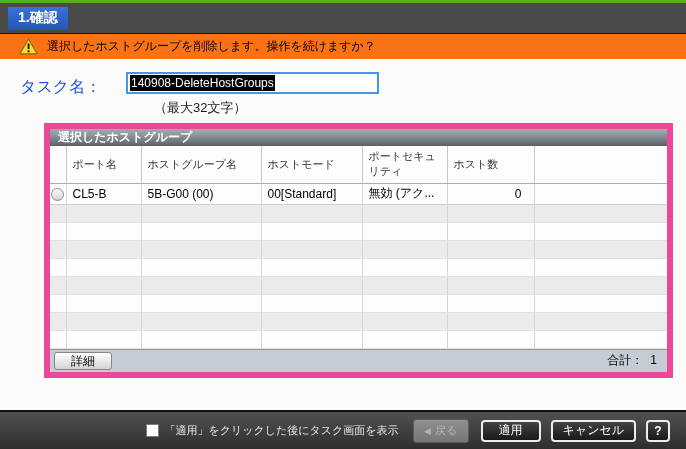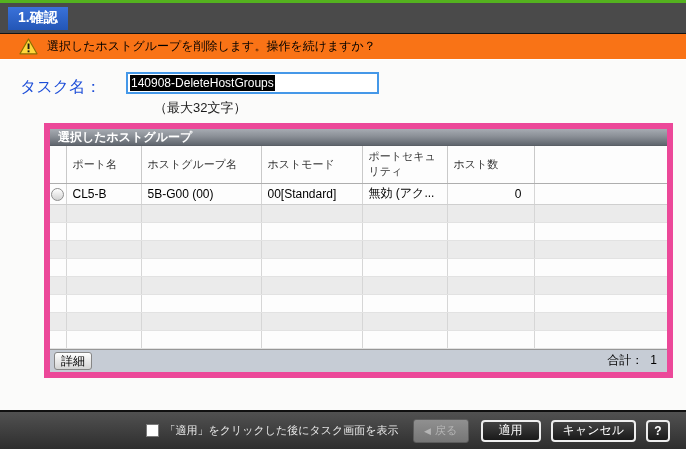--- a/index.html
+++ b/index.html
@@ -74,21 +74,21 @@
   .radio {
     display:inline-block; width:13px; height:13px; border-radius:50%;
     border:1px solid #8e8e8e; background:linear-gradient(#ffffff,#d2d2d2);
     vertical-align:middle; cursor:pointer;
   }
   .table-footer {
     height:23px; background:#c6ccd5; border-top:1px solid #979797;
     display:flex; align-items:center; justify-content:space-between; padding:0 10px 0 4px;
   }
   .detail-btn {
-    width:38px; height:18px; font-size:12px; color:#000; text-align:center; line-height:16px;
+    width:58px; height:18px; font-size:12px; color:#000; text-align:center; line-height:16px;
     background:linear-gradient(#ffffff,#d4d4d4); border:1px solid #868686; border-radius:3px;
     cursor:pointer;
   }
   .total { font-size:12px; color:#000; }
   .total .total-value { margin-left:7px; }
   
   .bottombar {
     position:absolute; left:0; right:0; bottom:0; height:39px;
     background:linear-gradient(#515151,#2e2e2e); border-top:2px solid #101010;
     display:flex; align-items:center; justify-content:flex-end; padding-right:16px;padding-left:19px;

